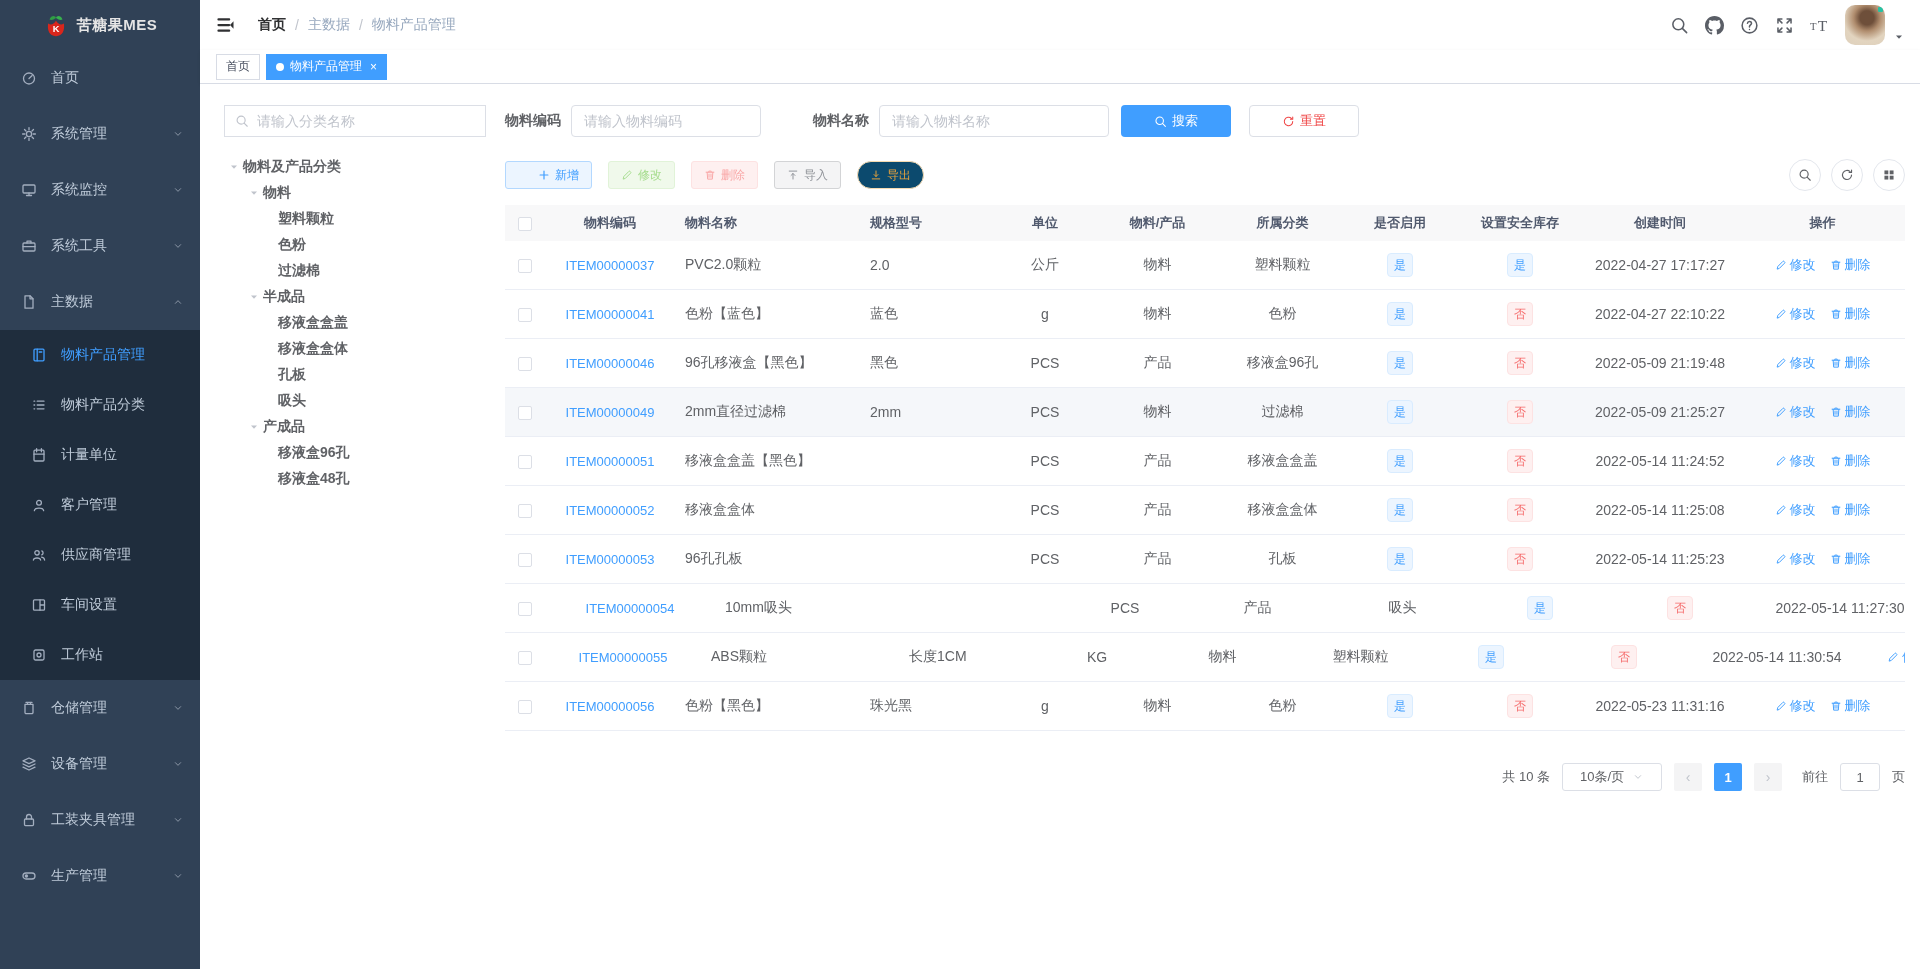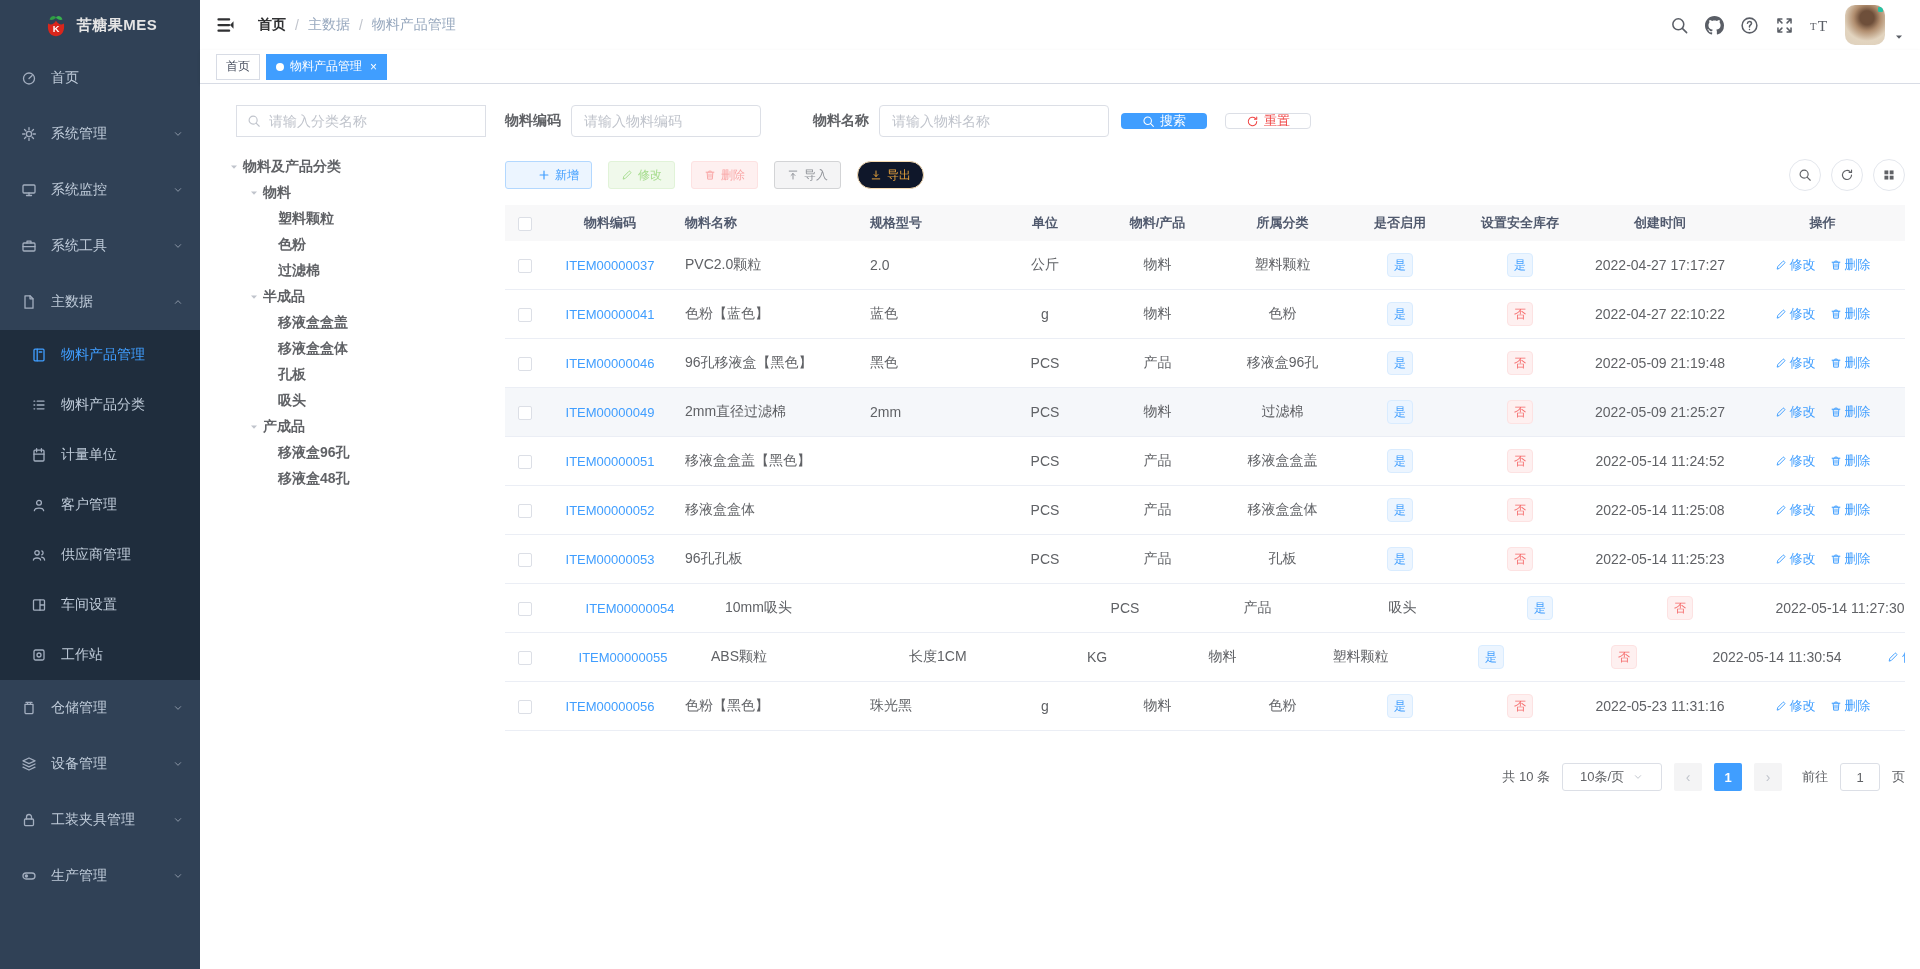--- a/index.html
+++ b/index.html
@@ -40,49 +40,49 @@
     background:#fff; border-bottom:1px solid #d8dce5; box-shadow:0 1px 3px 0 rgba(0,0,0,.08); }
   .tag { height:26px; display:inline-flex; align-items:center; gap:6px; padding:0 9px;
     border:1px solid #d8dce5; background:#fff; color:#495060; font-size:12px; cursor:pointer; }
   .tag.active { background:#409eff; border-color:#409eff; color:#fff; }
   .tag-dot { width:8px; height:8px; border-radius:50%; background:#fff; }
   .tag-close { font-size:12px; line-height:1; margin-left:2px; }
 
   
   .content { flex:1; display:flex; gap:19px; padding:21px 15px 0 24px; background:#fff; }
   .tree-panel { width:262px; flex-shrink:0; }
-  .tree-search { height:32px; border:1px solid #dcdfe6; border-radius:0; display:flex; align-items:center; padding:0 10px; gap:8px; background:#fff;margin-left:12px; }
+  .tree-search { height:32px; border:1px solid #dcdfe6; border-radius:0; display:flex; align-items:center; padding:0 10px; gap:8px; background:#fff; }
   .tree-search .s-icon { color:#c0c4cc; display:flex; }
   .tree-search input { border:none; outline:none; flex:1; font-size:14px; color:#606266; font-family:inherit; }
   .tree-search input::placeholder { color:#c0c4cc; }
   .tree { margin-top:17px;font-weight:bold; }
   .tree-row { height:26px; display:flex; align-items:center; font-size:14px; color:#606266; cursor:pointer; }
   .tree-caret { width:15px; color:#c0c4cc; display:flex; flex-shrink:0; }
 
   .right-panel { flex:1; min-width:0; }
   .filter-row { display:flex; align-items:center; height:32px; }
   .f-label { font-size:14px; font-weight:700; color:#606266; margin-right:10px; }
   .f-input { height:32px; border:1px solid #dcdfe6; border-radius:4px; padding:0 12px; font-size:14px; color:#606266; outline:none; font-family:inherit; }
   .f-input::placeholder { color:#c0c4cc; }
   .f-input.w1 { width:190px; }
   .f-input.w2 { width:230px; }
   .f-group2 { margin-left:52px; display:flex; align-items:center; }
-  .btn { height:16px; border-radius:4px; display:inline-flex; align-items:center; gap:5px;
-    padding:0 20px; font-size:13px; cursor:pointer; border:1px solid transparent; font-family:inherit; }
+  .btn { height:32px; border-radius:4px; display:inline-flex; align-items:center; gap:5px;
+    padding:0 32px; font-size:13px; cursor:pointer; border:1px solid transparent; font-family:inherit; }
   .btn-search { background:#409eff; color:#fff; margin-left:12px; }
   .btn-reset { background:#fff; color:#ef4444; border-color:#dcdfe6; margin-left:18px; }
 
   .toolbar-row { margin-top:22px; display:flex; align-items:center; }
   .mini-btn { height:28px; border-radius:3px; display:inline-flex; align-items:center; gap:5px;
     padding:0 12px; font-size:12px; cursor:pointer; border:1px solid; margin-right:16px; font-family:inherit; }
   .b-add { color:#409eff; background:#ecf5ff; border-color:#b3d8ff;padding-left:32px; }
   .b-edit { color:#a5dc8d; background:#f0f9eb; border-color:#e1f3d8; }
   .b-del { color:#f9a7a7; background:#fef0f0; border-color:#fde2e2; }
   .b-imp { color:#909399; background:#f4f4f5; border-color:#d3d4d6; }
-  .b-exp { color:#e6a23c; background:#0f172a; border-color:#f5dab1;border-radius:14px; }
+  .b-exp { color:#e6a23c; background:#0c4a6e; border-color:#f5dab1;border-radius:14px; }
   .toolbar-right { margin-left:auto; display:flex; gap:10px; }
   .circle-btn { width:32px; height:32px; border-radius:50%; border:1px solid #e4e7ed; background:#fff;
     color:#606266; display:flex; align-items:center; justify-content:center; cursor:pointer; }
 
   
   .table { margin-top:14px; width:100%; }
   .t-head, .t-row { display:grid; align-items:center; }
   .t-head { height:36px; background:#f8f8f9; color:#515a6e; font-weight:700; font-size:13px; }
   .t-row { height:49px; border-bottom:1px solid #ebeef5; font-size:14px; color:#606266; background:#fff; }
   .t-row.hl { background:#f5f7fa; }

